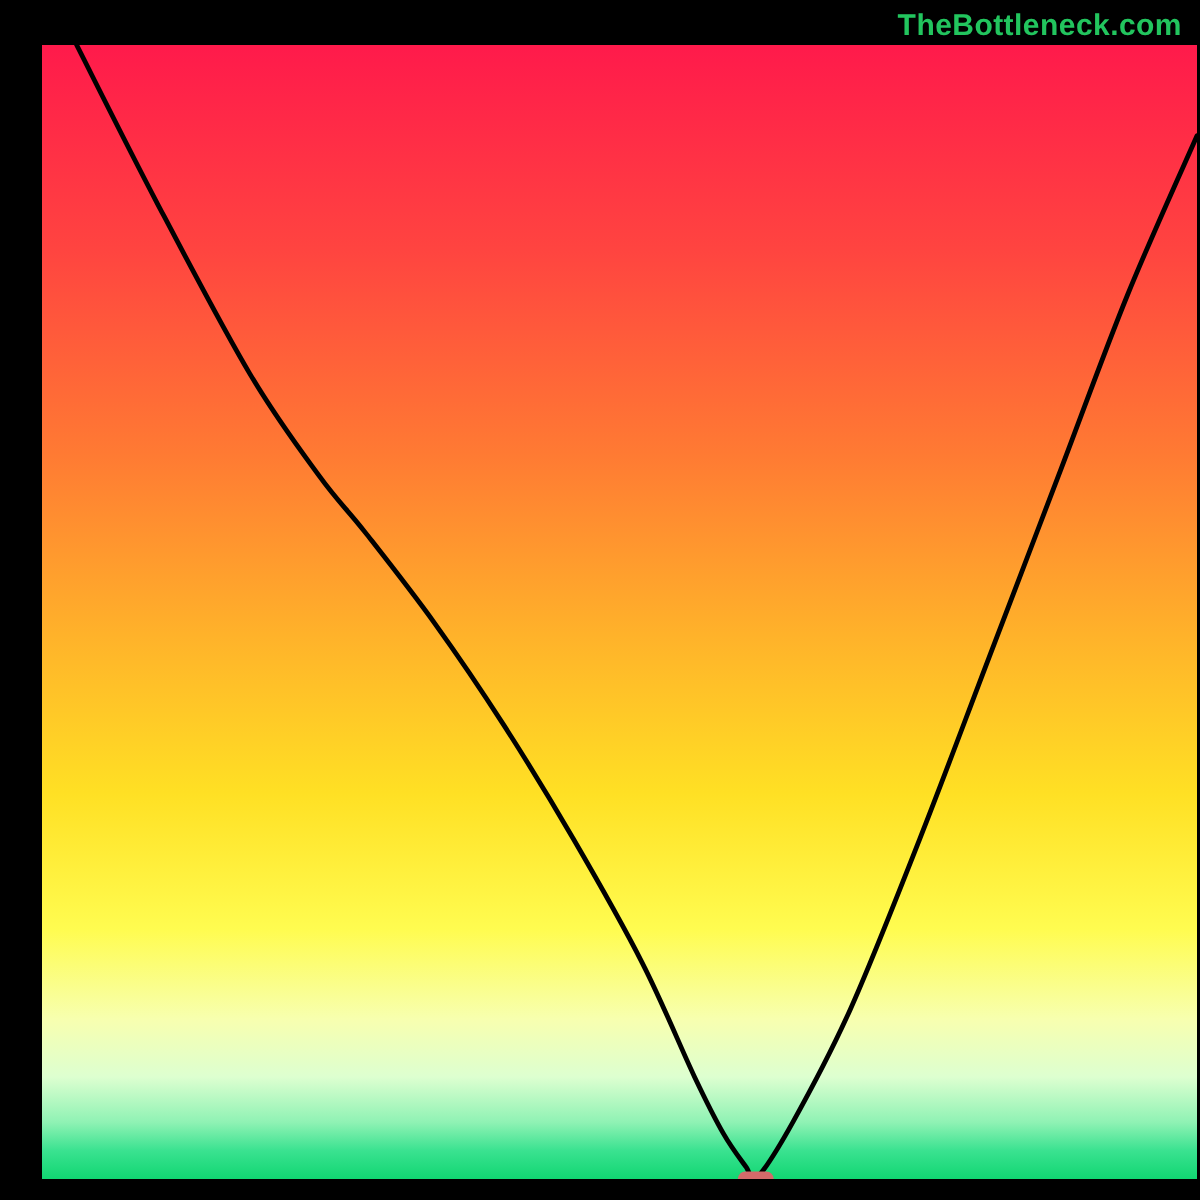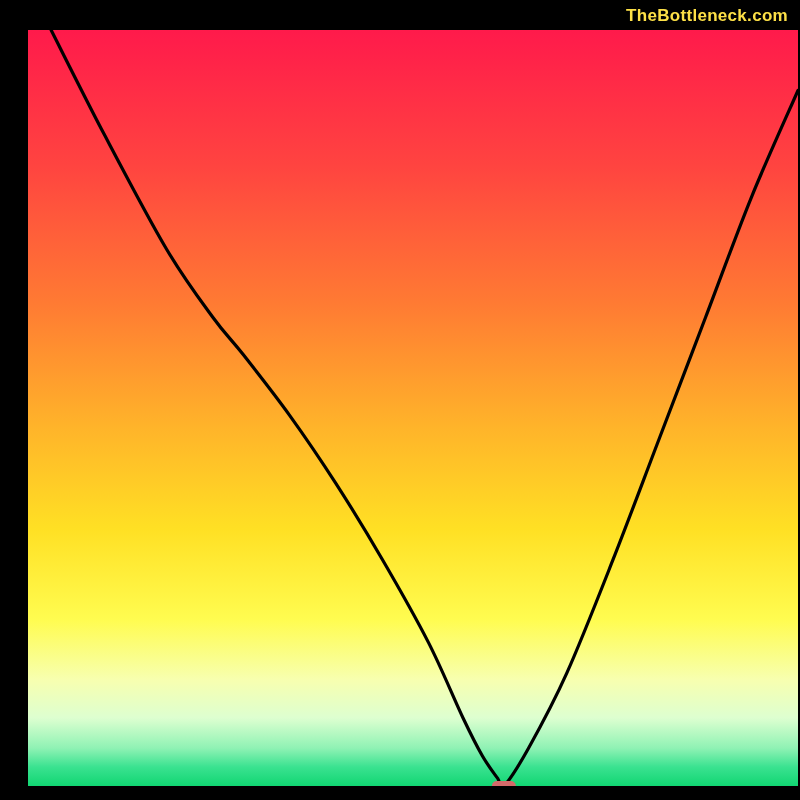--- a/index.html
+++ b/index.html
@@ -24,22 +24,22 @@
     left: 14px;
     top: 30px;
     width: 770px;
     height: 756px;
     overflow: hidden;
   }
   .watermark {
     position: absolute;
     top: 6px;
     right: 12px;
-    color: #fde047;
-    font-size: 17px;
+    color: #22c55e;
+    font-size: 20px;
     font-weight: 600;
     letter-spacing: 0.3px;
   }
   svg { display:block; }
 </style>
 </head>
 <body>
 
 <div class="frame">
   <div class="watermark">TheBottleneck.com</div>

